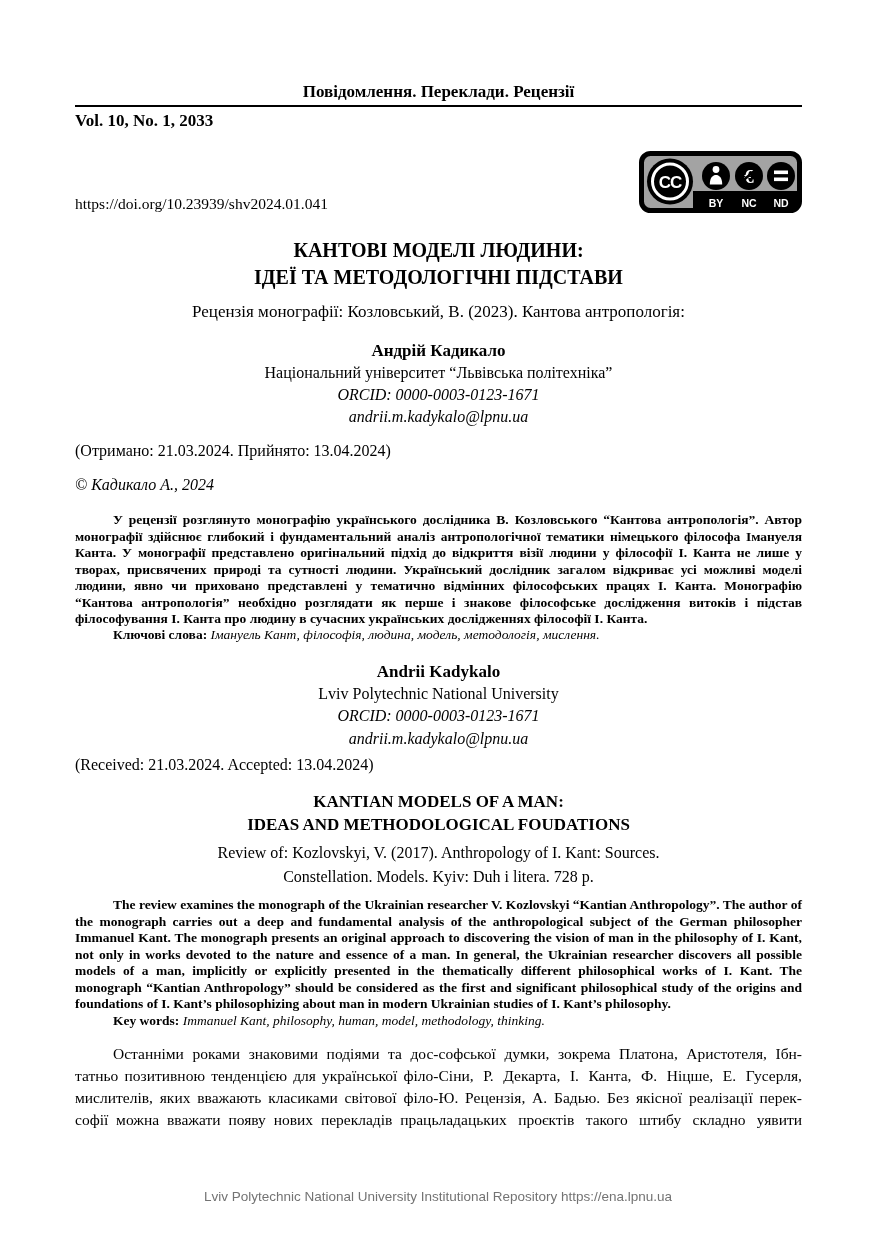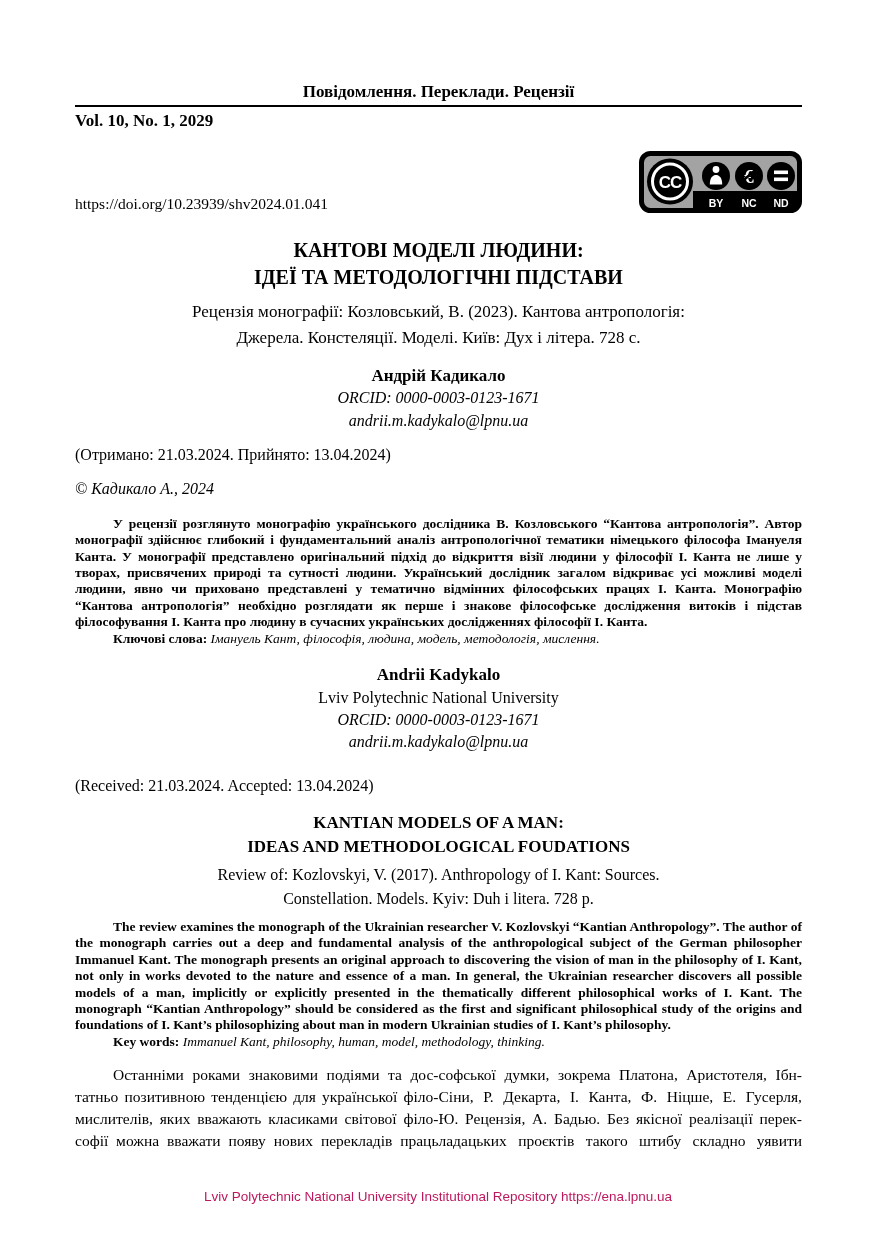--- a/index.html
+++ b/index.html
@@ -61,21 +61,21 @@
     margin-top: 18px;
     font-weight: bold;
     font-size: 13.5px;
     line-height: 1.22;
     text-align: justify;
   }
   .abstract p { text-indent: 38px; }
   .keywords { font-weight: bold; }
   .keywords .kw-text { font-weight: normal; font-style: italic; }
   .en-author-block { margin-top: 16px; }
-  .en-received { margin-top: 24px; }
+  .en-received { margin-top: 6px; }
   .en-title {
     margin-top: 16px;
     text-align: center;
     font-weight: bold;
     font-size: 17px;
     line-height: 1.4;
   }
   .en-review {
     margin-top: 4px;
     text-align: center;
@@ -92,21 +92,21 @@
   .column { flex: 1; min-width: 0; }
   .jline { text-align: justify; text-align-last: justify; }
   .column-left .jline:first-child { text-indent: 38px; }
   .page-footer {
     position: absolute;
     left: 0; right: 0;
     bottom: 36px;
     text-align: center;
     font-family: "Liberation Sans", sans-serif;
     font-size: 13.5px;
-    color: #be185d;
+    color: #737373;
   }
   .badge-label {
     font-family: "Liberation Sans", sans-serif;
     font-weight: 600;
     font-size: 10.5px;
     fill: #fff;
   }
   .cc-letters {
     font-family: "Liberation Sans", sans-serif;
     font-weight: bold;
@@ -121,21 +121,21 @@
     fill: #fff;
   }
 </style>
 </head>
 <body>
 
 <div class="page">
 
   <div class="journal-section">Повідомлення. Переклади. Рецензії</div>
 
-  <div class="volume">Vol. 10, No. 1, 2029</div>
+  <div class="volume">Vol. 10, No. 1, 2033</div>
 
   <div class="doi-license-row">
     <div class="doi">https://doi.org/10.23939/shv2024.01.041</div>
     <div>
       <svg class="license-badge" width="163" height="62" viewBox="0 0 163 62">
         <defs>
           <clipPath id="ccclip">
               <rect x="2.5" y="2.5" width="158" height="57" rx="9"></rect>
             </clipPath>
         </defs>
@@ -168,25 +168,25 @@
     </div>
   </div>
 
   <div class="uk-title">
     <div>КАНТОВІ МОДЕЛІ ЛЮДИНИ:</div>
     <div>ІДЕЇ ТА МЕТОДОЛОГІЧНІ ПІДСТАВИ</div>
   </div>
 
   <div class="review-ref">
     <div>Рецензія монографії: Козловський, В. (2023). Кантова антропологія:</div>
-    <div>Джерела. Констеляції. Моделі. Київ: Дух і літера. 728 с.</div>
   </div>
 
   <div class="author-block">
     <div class="author-name">Андрій Кадикало</div>
+    <div>Національний університет “Львівська політехніка”</div>
     <div class="italic">ORCID: 0000-0003-0123-1671</div>
     <div class="italic">andrii.m.kadykalo@lpnu.ua</div>
   </div>
 
   <div class="received-line">(Отримано: 21.03.2024. Прийнято: 13.04.2024)</div>
 
   <div class="copyright-line">© Кадикало А., 2024</div>
 
   <div class="abstract">
     <p>У рецензії розглянуто монографію українського дослідника В. Козловського “Кантова антропологія”. Автор монографії здійснює глибокий і фундаментальний аналіз антропологічної тематики німецького філософа Імануеля Канта. У монографії представлено оригінальний підхід до відкриття візії людини у філософії І. Канта не лише у творах, присвячених природі та сутності людини. Український дослідник загалом відкриває усі можливі моделі людини, явно чи приховано представлені у тематично відмінних філософських працях І. Канта. Монографію “Кантова антропологія” необхідно розглядати як перше і знакове філософське дослідження витоків і підстав філософування І. Канта про людину в сучасних українських дослідженнях філософії І. Канта.</p>

